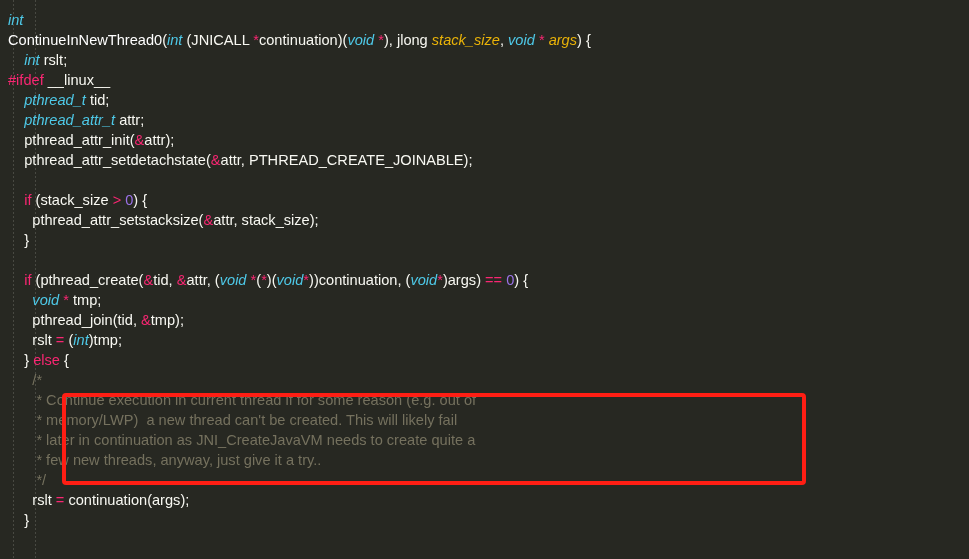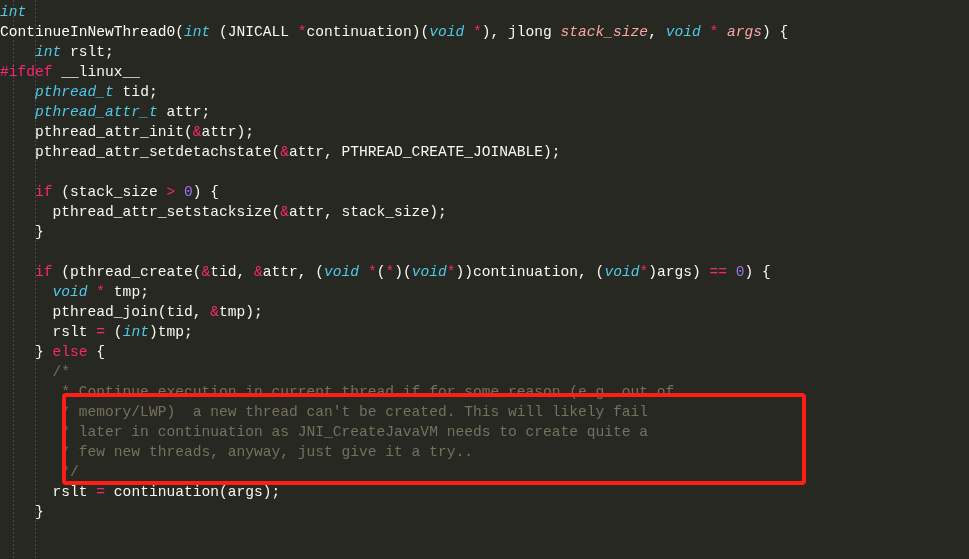--- a/index.html
+++ b/index.html
@@ -30,40 +30,40 @@
     top: 0;
     bottom: 0;
     width: 1px;
     background-image: linear-gradient(to bottom,
         rgba(150,150,140,0.30) 0 2px, rgba(0,0,0,0) 2px 4px);
     background-size: 1px 4px;
   }
 
   .code {
     position: relative;
-    margin: 0;
+    margin: 8px;
     padding: 0;
-    font-family: Liberation Mono, monospace;
+    font-family: Liberation Sans, sans-serif;
     font-size: 14.6px;
     line-height: 20px;
     color: #F8F8F2;
     white-space: pre;
     letter-spacing: 0px;
     z-index: 2;
   }
   .line {
     height: 20px;
     white-space: pre;
   }
 
   
   .kw       { color: #F92672; }          
   .type     { color: #4EC9E8; font-style: italic; }  
   .fn       { color: #ffffff; }          
-  .param    { color: #fca5a5; font-style: italic; }  
+  .param    { color: #eab308; font-style: italic; }  
   .num      { color: #9B72E8; }          
   .plain    { color: #F8F8F2; }
   .cmt      { color: #75715E; }
 
   
   #annotation-box {
     position: absolute;
     left: 62px;
     top: 393px;
     width: 744px;

